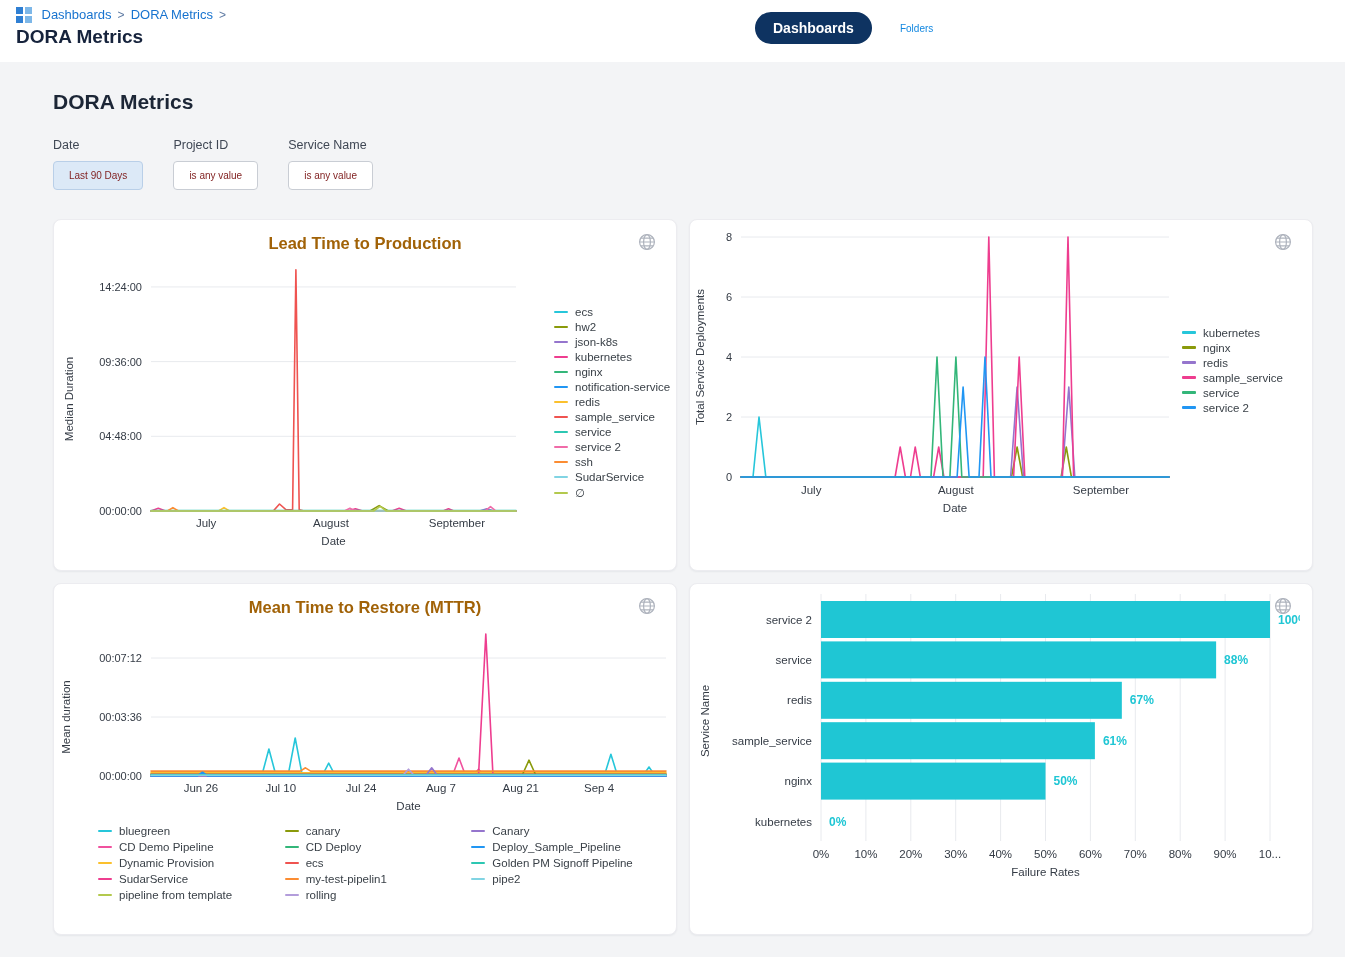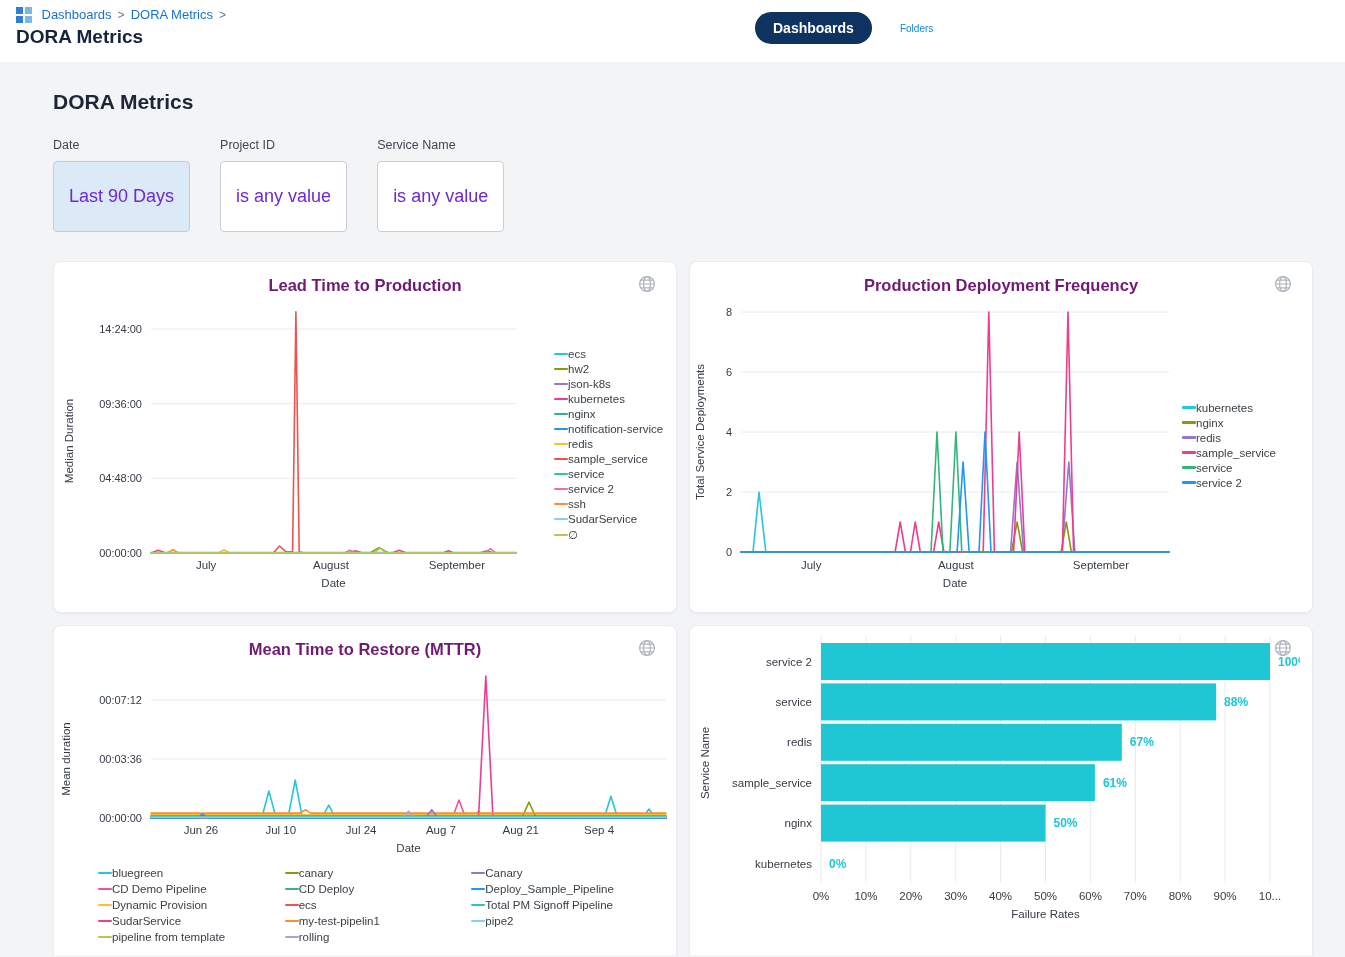--- a/index.html
+++ b/index.html
@@ -21,36 +21,36 @@
   .tabs { position:absolute; left:755px; top:12px; display:flex; align-items:center; gap:28px; }
   .tab-pill { background:#0e3361; color:#ffffff; font-size:14px; font-weight:bold; border:none; border-radius:17px; padding:8px 18px; cursor:pointer; }
   .tab-link { color:#1187e0; font-size:10px; background:none; border:none; cursor:pointer; }
 
   
   .content { padding:0 53px; }
   .section-title { font-size:21px; font-weight:bold; color:#1c2636; margin-top:28px; }
   .filters { display:flex; gap:30px; margin-top:24px; }
   .filter-group { display:flex; flex-direction:column; gap:9px; }
   .filter-label { font-size:12.5px; color:#3f4754; }
-  .filter-btn { font-size:18px; color:#6d28d9; background:#ffffff; border:1px solid #c9cdd4; border-radius:4px; padding:24px 15px; cursor:pointer; }
+  .filter-btn { font-size:10px; color:#7f1d1d; background:#ffffff; border:1px solid #c9cdd4; border-radius:4px; padding:8px 15px; cursor:pointer; }
   .filter-btn.active { background:#dce9f7; border-color:#b9cfe8; }
 
   .grid { display:grid; grid-template-columns:624px 624px; grid-template-rows:352px 352px; gap:12px; margin-top:29px; }
   .card { position:relative; background:#ffffff; border:1px solid #ececf0; border-radius:8px; box-shadow:0 1px 2px rgba(20,30,50,.06); overflow:hidden; }
-  .card-title { text-align:center; font-size:16.5px; font-weight:600; color:#701a75; padding-top:14px; }
+  .card-title { text-align:center; font-size:16.5px; font-weight:600; color:#a16207; padding-top:14px; }
   .globe { position:absolute; top:13px; right:20px; cursor:pointer; }
   .chart-row { display:flex; align-items:center; }
   .chart-body svg { display:block; }
 
   svg text.tick { font-family:"Liberation Sans","DejaVu Sans",sans-serif; font-size:11px; fill:#343b45; }
   svg text.axis { font-family:"Liberation Sans","DejaVu Sans",sans-serif; font-size:11.5px; fill:#343b45; }
   svg text.vlabel { font-family:"Liberation Sans","DejaVu Sans",sans-serif; font-size:12px; font-weight:bold; }
 
   .legend { display:flex; flex-direction:column; gap:3px; padding-right:6px; }
-  .legend-item { display:flex; align-items:center; font-size:11.5px; color:#3a4148; cursor:pointer; white-space:nowrap; }
+  .legend-item { display:flex; align-items:center; gap:7px; font-size:11.5px; color:#3a4148; cursor:pointer; white-space:nowrap; }
   .legend-swatch { width:14px; height:2.5px; border-radius:1px; flex:0 0 auto; }
   .legend-cols { column-count:3; column-gap:22px; margin:6px 40px 0 44px; }
   .legend-cols .legend-item { margin-bottom:4px; }
 </style>
 </head>
 <body>
 
 <div id="app">
 
   <div class="topbar">
@@ -184,21 +184,20 @@
               </div>
               <div class="legend-item">
                 <span class="legend-swatch" style="background: rgb(179, 201, 77);"></span>
                 <span>∅</span>
               </div>
             </div>
         </div>
       </div>
 
       <div class="card">
-        <div class="card-title">Production Deployment Frequency</div>
         <span class="globe"><svg width="18" height="18" viewBox="0 0 18 18">
               <circle cx="9" cy="9" r="7.4" fill="none" stroke="#aeb3bd" stroke-width="1.2"></circle>
               <ellipse cx="9" cy="9" rx="3.4" ry="7.4" fill="none" stroke="#aeb3bd" stroke-width="1.2"></ellipse>
               <line x1="1.6" y1="9" x2="16.4" y2="9" fill="none" stroke="#aeb3bd" stroke-width="1.2"></line>
               <line x1="2.6" y1="5.2" x2="15.4" y2="5.2" fill="none" stroke="#aeb3bd" stroke-width="1.2"></line>
               <line x1="2.6" y1="12.8" x2="15.4" y2="12.8" fill="none" stroke="#aeb3bd" stroke-width="1.2"></line>
             </svg></span>
         <div class="chart-row">
           <div class="chart-body">
               <svg width="492" height="300">
@@ -339,21 +338,21 @@
             <div class="legend-item">
               <span class="legend-swatch" style="background: rgb(149, 117, 205);"></span>
               <span>Canary</span>
             </div>
             <div class="legend-item">
               <span class="legend-swatch" style="background: rgb(33, 150, 243);"></span>
               <span>Deploy_Sample_Pipeline</span>
             </div>
             <div class="legend-item">
               <span class="legend-swatch" style="background: rgb(44, 199, 178);"></span>
-              <span>Total PM Signoff Pipeline</span>
+              <span>Golden PM Signoff Pipeline</span>
             </div>
             <div class="legend-item">
               <span class="legend-swatch" style="background: rgb(129, 212, 227);"></span>
               <span>pipe2</span>
             </div>
           </div>
       </div>
 
       <div class="card">
         <span class="globe"><svg width="18" height="18" viewBox="0 0 18 18">

